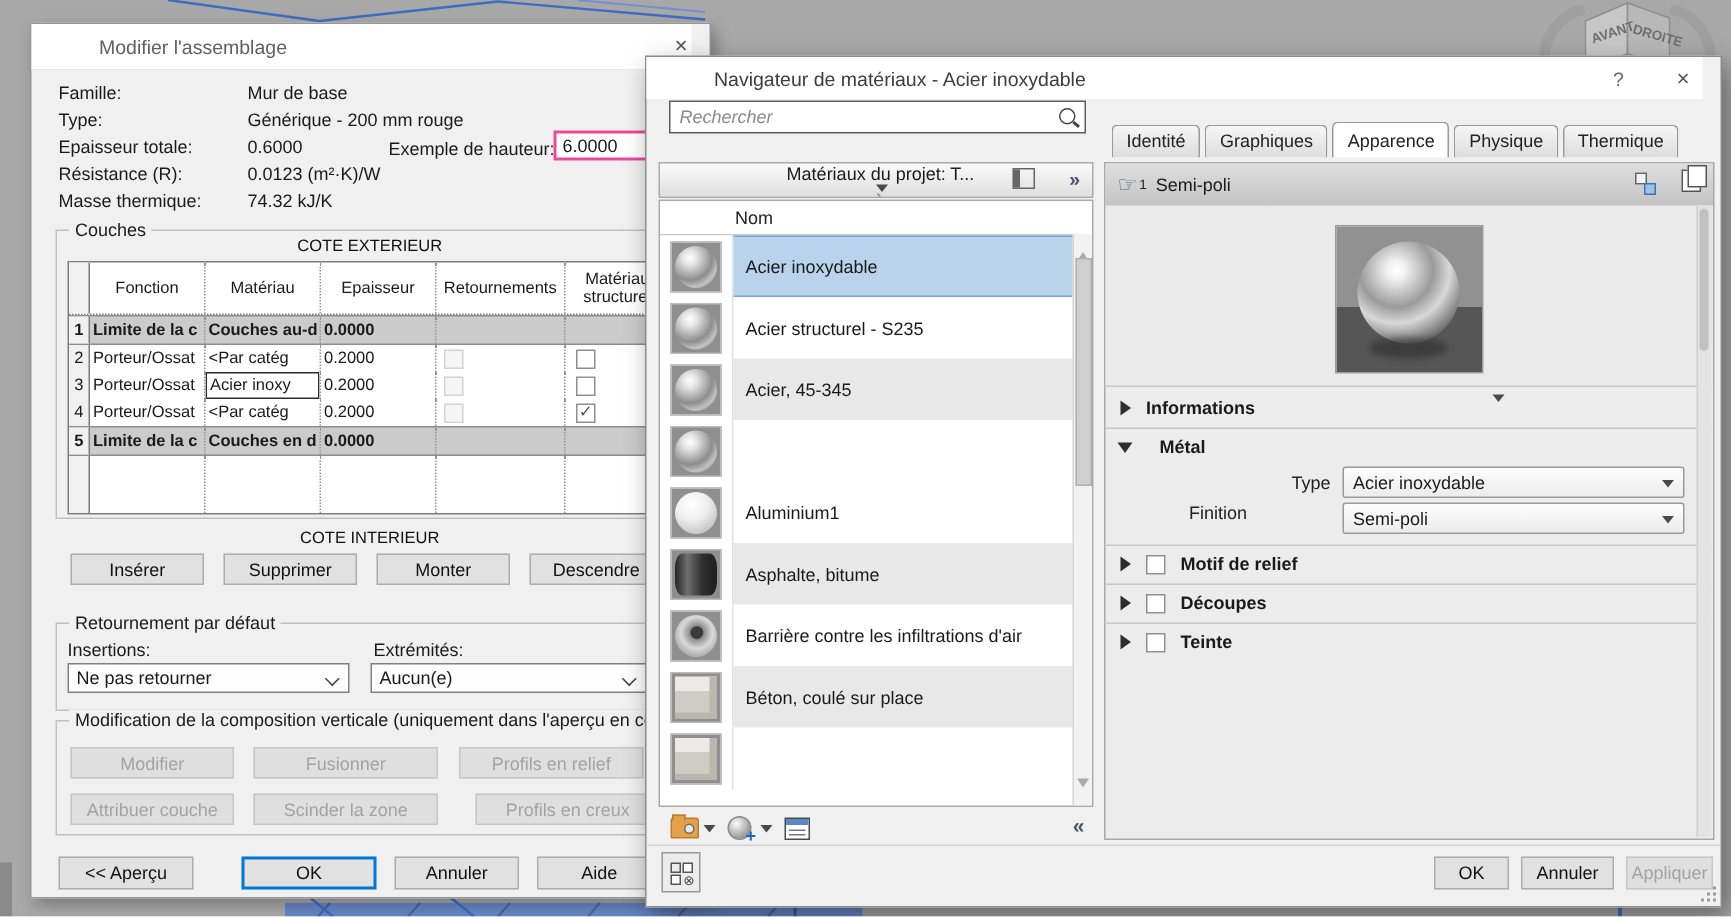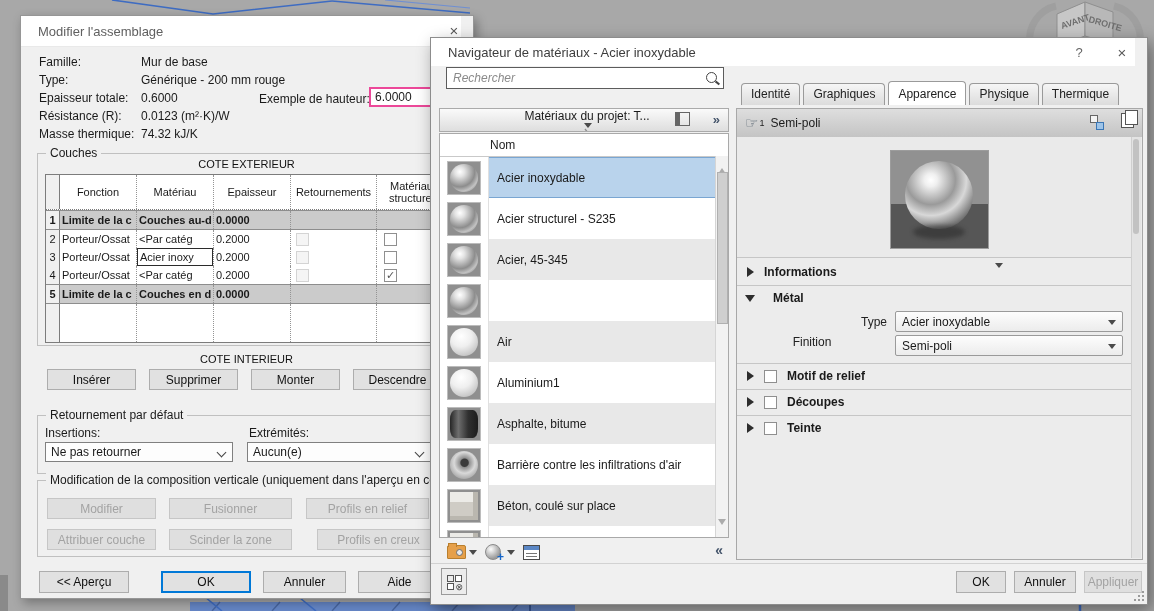--- a/index.html
+++ b/index.html
@@ -21,27 +21,27 @@
           display:flex;align-items:center;padding:0 18px 0 6px;font-size:12px;box-sizing:border-box;white-space:nowrap;}
   .tri-down{width:0;height:0;border-left:4px solid transparent;border-right:4px solid transparent;border-top:5px solid #4a4a4a;}
   .rcombo .tri-down{position:absolute;right:6px;top:8px;}
   .arr-r{width:0;height:0;border-top:5px solid transparent;border-bottom:5px solid transparent;border-left:7px solid #2d2d2d;}
   .arr-d{width:0;height:0;border-left:5px solid transparent;border-right:5px solid transparent;border-top:7px solid #2d2d2d;}
   .cbx{width:13px;height:13px;background:#fff;border:1px solid #8f8f8f;box-sizing:border-box;font-size:11px;line-height:11px;text-align:center;color:#555;}
 
   
   #dlgA{position:absolute;left:20px;top:15px;width:452px;height:582px;background:#f0f0f0;
         border:1px solid #969696;box-shadow:3px 4px 10px rgba(0,0,0,.30);}
-  .tbar{position:absolute;left:0;right:12px;top:0;background:#fff;display:flex;align-items:center;}
+  .tbar{position:absolute;left:0;right:12px;top:0;background:#fff;display:flex;align-items:center;padding-left:28px;}
   #dlgA .tbar{height:30px;border-bottom:1px solid #e9e9e9;}
   .ttext{margin-left:17px;font-size:13px;color:#606060;white-space:nowrap;}
   .xbtn{position:absolute;top:2px;width:30px;height:24px;display:flex;align-items:center;justify-content:center;
         font-size:15px;color:#5a5a5a;}
   #dlgA .xbtn{right:4px;}
-  .inforow{position:absolute;left:18px;height:18px;display:flex;align-items:center;}
+  .inforow{position:absolute;left:18px;height:18px;display:flex;align-items:center;gap:24px;}
   .inflab{width:102px;}
   
   #ltable{position:absolute;left:24px;top:158px;width:403px;background:#fff;border:1px solid #7c7c7c;font-size:11px;}
   .trow{display:grid;grid-template-columns:14px 77px 77px 77px 86px 70px;}
   .tc{border-right:1px dotted #949494;padding:0 2px;overflow:hidden;white-space:nowrap;display:flex;align-items:center;box-sizing:border-box;}
   .thead{height:34px;border-bottom:1px dotted #7c7c7c;}
   .thead .tc{justify-content:center;text-align:center;white-space:normal;line-height:12px;}
   .numc{background:#f0f0f0;border-right:1px solid #7c7c7c;justify-content:center;padding:0;}
   .drow{height:18px;}
   .limit{background:#cbcbcb;font-weight:bold;border-top:1px solid #8d8d8d;border-bottom:1px solid #8d8d8d;}
@@ -390,26 +390,20 @@
         <div class="thumbcell">
             <span class="thumb" data-thumb="sphere-steel"></span>
           </div>
         <div class="namecell">Acier, 45-345</div>
       </div>
       <div class="mrow">
         <div class="thumbcell">
             <span class="thumb" data-thumb="sphere-steel"></span>
           </div>
       </div>
-      <div class="mrow shade">
-        <div class="thumbcell">
-            <span class="thumb" data-thumb="sphere-light"></span>
-          </div>
-        <div class="namecell">Air</div>
-      </div>
       <div class="mrow">
         <div class="thumbcell">
             <span class="thumb" data-thumb="sphere-light"></span>
           </div>
         <div class="namecell">Aluminium1</div>
       </div>
       <div class="mrow shade">
         <div class="thumbcell">
             <span class="thumb" data-thumb="cylinder-dark"></span>
           </div>

